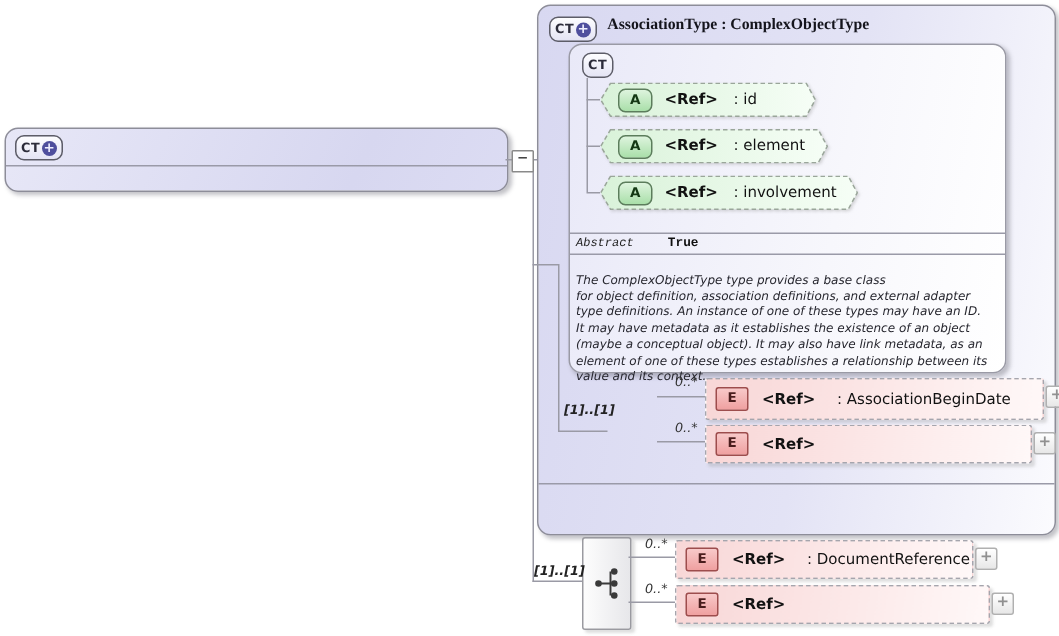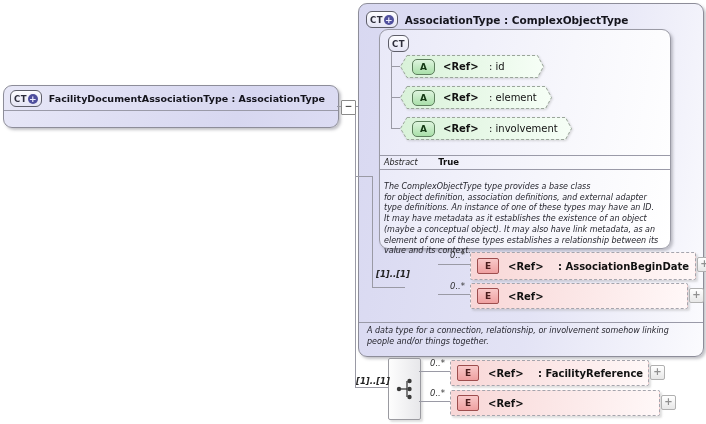--- a/index.html
+++ b/index.html
@@ -13,26 +13,26 @@
     position:absolute;border:1px solid #8d8d99;border-radius:9px;
     box-shadow:2px 2px 3px rgba(120,120,130,.45);
   }
   .lav-main{background:linear-gradient(115deg,#e7e7f7 0%,#d7d7f0 70%,#dcdcf3 100%);}
   .lav-big{background:linear-gradient(100deg,#d8d8f1 0%,#e3e3f5 55%,#fbfbfe 100%);}
   .lav-inner{background:linear-gradient(100deg,#e9e9f8 0%,#f7f7fc 60%,#ffffff 100%);border-color:#9a9aa5;}
   #left-box{left:3px;top:85px;width:334px;height:41px;}
   #big-box{left:358px;top:3px;width:344px;height:352px;}
   #inner-box{left:20px;top:25px;width:290px;height:218px;}
   
-  .hdr{position:absolute;display:flex;align-items:center;gap:7px;}
+  .hdr{position:absolute;display:flex;align-items:flex-start;gap:7px;}
   .title{font-weight:bold;color:#14141c;white-space:nowrap;}
   #left-box .hdr{left:6px;top:4px;}
   #left-box .title{font-size:9.5px;}
   #big-box .hdr{left:7px;top:7px;}
-  #big-box .title{font-size:10.5px;}
+  #big-box .title{font-size:10.5px;font-family:Liberation Serif, serif;}
   #inner-box .hdr{left:8px;top:5px;}
   #inner-box .title{font-size:10.5px;}
   
   .ct-icon{
     display:inline-flex;align-items:center;justify-content:center;gap:1px;
     height:15px;padding:0 3px;border:1.4px solid #5d5d68;border-radius:6px;
     background:linear-gradient(#fdfdff,#e4e4f4);
   }
   .ct-icon .ct-txt{font-size:8.5px;font-weight:bold;color:#2c2c3a;letter-spacing:.4px;}
   .ct-plus{
@@ -61,34 +61,34 @@
   #attr-2{left:398px;top:84px;width:152px;}
   #attr-3{left:398px;top:115px;width:172px;}
   
   .elem{
     position:absolute;height:24px;border:1px dashed #a5a5ad;border-radius:2px;
     background:linear-gradient(100deg,#f8d6d6 0%,#fceaea 60%,#fff8f8 100%);
     display:flex;align-items:center;padding-left:6px;
     box-shadow:2px 2px 2px rgba(150,150,150,.3);
   }
   .elem .ref{font-size:10px;font-weight:bold;color:#111;width:50px;margin-left:9px;}
-  .elem .nm{font-size:10px;font-weight:bold;color:#111;white-space:nowrap;}
+  .elem .nm{font-size:10px;font-weight:normal;color:#111;white-space:nowrap;}
   .occurs{position:absolute;left:-21px;top:-3px;font-size:8.5px;font-style:italic;color:#333;white-space:nowrap;}
   .expand{
     position:absolute;right:-17px;top:4px;width:13px;height:13px;
     border:1px solid #b0b0b0;border-radius:2px;background:linear-gradient(#ffffff,#e7e7e7);
     color:#909090;font-size:10px;line-height:11px;text-align:center;font-weight:bold;
   }
   #elem-1{left:470px;top:252px;width:218px;height:26px;}
   #elem-2{left:470px;top:283px;width:210px;}
   #elem-3{left:450px;top:360px;width:191px;}
   #elem-4{left:450px;top:390px;width:202px;}
   
   .sep{position:absolute;border-top:1px solid #9a9aa8;}
-  .facet-row{position:absolute;font-size:8px;}
+  .facet-row{position:absolute;font-size:8px;font-family:Liberation Mono, monospace;}
   .facet-row .fl{font-style:italic;color:#222;}
   .facet-row .fv{font-weight:bold;color:#111;margin-left:18px;font-size:8.5px;}
   .desc{
     position:absolute;font-size:8px;font-style:italic;color:#26262e;
     line-height:10.7px;white-space:pre-line;
   }
   
   .seq{
     position:absolute;width:31px;height:60px;border:1px solid #9a9aa0;border-radius:2px;
     background:linear-gradient(to right,#fdfdfd,#e7e7ea);
@@ -189,22 +189,20 @@
     <div class="desc" style="left:4px;top:152px;width:282px;">The ComplexObjectType type provides a base class
 for object definition, association definitions, and external adapter
 type definitions. An instance of one of these types may have an ID.
 It may have metadata as it establishes the existence of an object
 (maybe a conceptual object). It may also have link metadata, as an
 element of one of these types establishes a relationship between its
 value and its context.</div>
   </div>
 
   <div class="sep" style="left:0;top:318px;width:100%;"></div>
-  <div class="desc" style="left:8px;top:322px;width:330px;">A data type for a connection, relationship, or involvement somehow linking
-people and/or things together.</div>
 </div>
 
 <div class="card" id="card-inner">[1]..[1]</div>
 
 <div class="elem" id="elem-1">
   <span class="occurs">0..*</span>
   <span class="e-icon">E</span>
   <span class="ref">&lt;Ref&gt;</span>
   <span class="nm">: AssociationBeginDate</span>
   <span class="expand">+</span>
@@ -215,42 +213,41 @@
   <span class="ref">&lt;Ref&gt;</span>
   <span class="expand">+</span>
 </div>
 
 <div id="left-box" class="tbox lav-main">
   <div class="hdr">
     <span class="ct-icon">
       <span class="ct-txt">CT</span>
       <span class="ct-plus">+</span>
     </span>
-    <span class="title">FacilityDocumentAssociationType : AssociationType</span>
   </div>
   <div class="sep" style="left:0;top:24px;width:100%;"></div>
 </div>
 
 <div class="seq" id="seq-outer">
   <svg width="20" height="30">
     <circle cx="4" cy="15" r="2.2" fill="#3a3a3a"></circle>
     <line x1="4" y1="15" x2="12" y2="15" stroke="#3a3a3a" stroke-width="1.3"></line>
     <line x1="12" y1="7" x2="12" y2="23" stroke="#3a3a3a" stroke-width="1.3"></line>
     <circle cx="14.5" cy="7" r="2.2" fill="#3a3a3a"></circle>
     <circle cx="14.5" cy="15" r="2.2" fill="#3a3a3a"></circle>
     <circle cx="14.5" cy="23" r="2.2" fill="#3a3a3a"></circle>
   </svg>
 </div>
 <div class="card" id="card-outer">[1]..[1]</div>
 
 <div class="elem" id="elem-3">
   <span class="occurs">0..*</span>
   <span class="e-icon">E</span>
   <span class="ref">&lt;Ref&gt;</span>
-  <span class="nm">: FacilityReference</span>
+  <span class="nm">: DocumentReference</span>
   <span class="expand">+</span>
 </div>
 <div class="elem" id="elem-4">
   <span class="occurs">0..*</span>
   <span class="e-icon">E</span>
   <span class="ref">&lt;Ref&gt;</span>
   <span class="expand">+</span>
 </div>
 
 <div class="ln" style="left:337px;top:106px;width:21px;height:1px;"></div>

